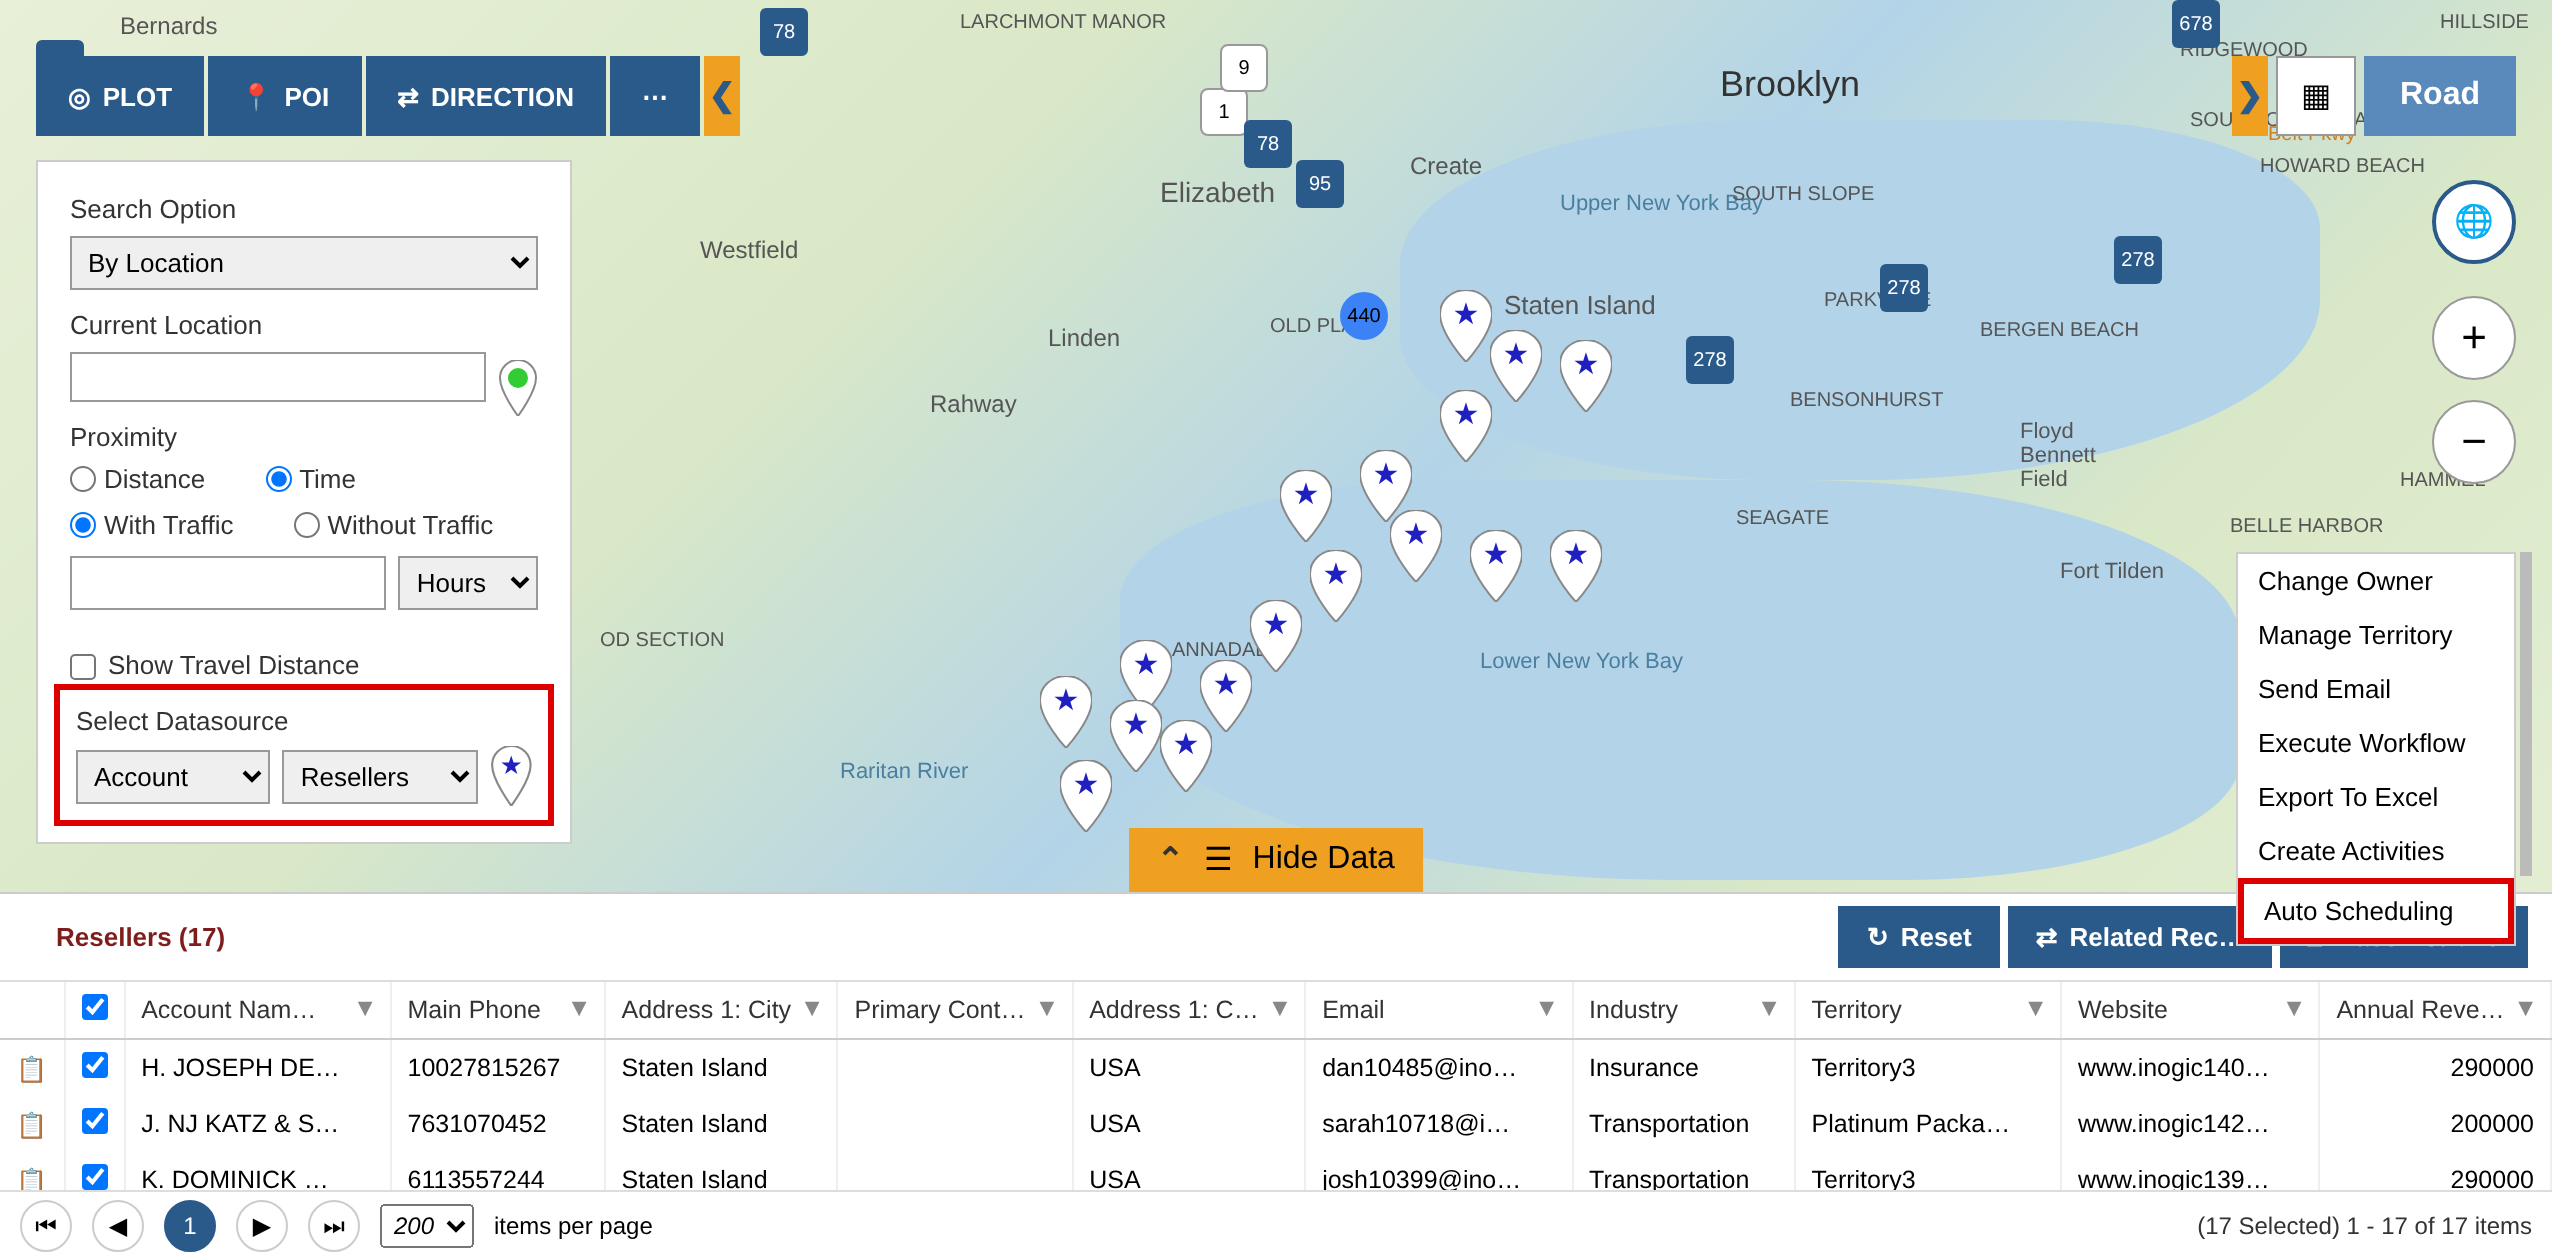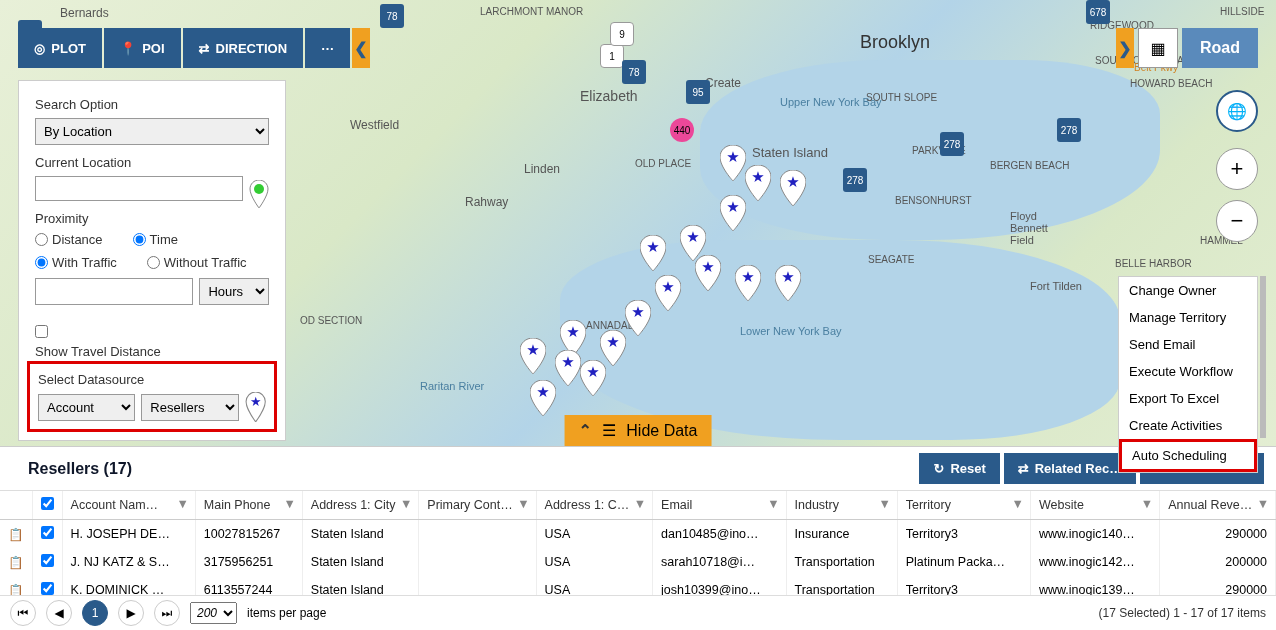--- a/index.html
+++ b/index.html
@@ -10,21 +10,21 @@
   background: linear-gradient(135deg, #e8f0d8 0%, #d9e8c7 30%, #b3d4e8 50%, #d9e8c7 70%, #e8f0d8 100%);
   z-index: 0;
 }
 .water { position: absolute; background: #b3d4e8; }
 
 .map-label { position: absolute; font-size: 12px; color: #555; z-index: 1; pointer-events: none; }
 .map-label.big { font-size: 18px; color: #333; }
 .map-label.water-label { color: #4a7fa0; font-size: 11px; }
 
 .shield { position: absolute; width: 24px; height: 24px; background: #2a5a8a; border-radius: 3px; color: white; font-size: 10px; display: flex; align-items: center; justify-content: center; z-index: 2; }
-.shield.yellow { background: #ec4899; color: #000; border-radius: 50%; }
+.shield.yellow { background: #3b82f6; color: #000; border-radius: 50%; margin-top: 28px; }
 .shield.white { background: #fff; color: #000; border: 1px solid #999; border-radius: 4px; }
 
 .toolbar { position: absolute; top: 28px; left: 18px; display: flex; gap: 2px; z-index: 10; }
 .tool-btn { background: #2a5a8a; color: white; padding: 10px 16px; font-size: 13px; font-weight: bold; display: flex; align-items: center; gap: 6px; cursor: pointer; }
 .tool-btn:last-child { padding: 10px 12px; }
 .chevron-left { background: #f0a020; width: 18px; height: 40px; display: flex; align-items: center; justify-content: center; color: #2a5a8a; font-weight: bold; cursor: pointer; }
 
 .map-controls-right { position: absolute; top: 28px; right: 18px; display: flex; gap: 4px; z-index: 10; }
 .chevron-right-btn { background: #f0a020; width: 18px; height: 40px; display: flex; align-items: center; justify-content: center; color: #2a5a8a; font-weight: bold; cursor: pointer; }
 .map-type-icon { width: 40px; height: 40px; background: #fff; border: 1px solid #999; display: flex; align-items: center; justify-content: center; cursor: pointer; }
@@ -38,42 +38,42 @@
 .search-panel label { font-size: 13px; color: #333; display: block; margin-bottom: 6px; }
 .search-panel select, .search-panel input[type="text"] { width: 100%; padding: 4px; font-size: 13px; border: 1px solid #999; margin-bottom: 10px; }
 .location-row { display: flex; align-items: center; gap: 6px; }
 .location-row input { flex: 1; }
 .pin-green { width: 20px; height: 28px; }
 .radio-row { display: flex; gap: 30px; margin-bottom: 8px; }
 .radio-row label { display: flex; align-items: center; gap: 4px; margin-bottom: 0; }
 .time-inputs { display: flex; gap: 6px; margin-bottom: 10px; }
 .time-inputs input { width: 120px; }
 .time-inputs select { width: 100px; }
-.check-row { display: flex; align-items: flex-start; gap: 6px; margin-bottom: 10px; flex-direction: column; }
+.check-row { display: flex; align-items: flex-end; gap: 6px; margin-bottom: 10px; }
 .check-row label { margin-bottom: 0; }
 
 .datasource-box { border: 3px solid #d00; padding: 8px; margin: -8px; }
 .ds-selects { display: flex; gap: 6px; align-items: center; }
 .ds-selects select { width: 100px; margin-bottom: 0; }
 .star-pin { width: 22px; height: 28px; display: flex; align-items: center; justify-content: center; color: #2020c0; font-size: 14px; }
 
 .map-pin { position: absolute; width: 26px; height: 36px; z-index: 3; cursor: pointer; }
 .map-pin svg { width: 100%; height: 100%; }
 
 .hide-data-bar { position: absolute; bottom: 184px; left: 50%; transform: translateX(-50%); background: #f0a020; display: flex; align-items: center; gap: 10px; padding: 6px 14px; z-index: 8; cursor: pointer; }
 .hide-data-bar .chev { font-weight: bold; color: #333; }
 
 .context-menu { position: absolute; top: 276px; right: 18px; background: white; border: 1px solid #ccc; z-index: 15; font-size: 13px; width: 140px; }
 .context-menu div { padding: 6px 10px; cursor: pointer; }
 .context-menu .highlighted { border: 3px solid #d00; }
 .context-scrollbar { position: absolute; top: 276px; right: 10px; width: 6px; height: 162px; background: #bbb; z-index: 16; }
 
 .grid-area { position: absolute; bottom: 0; left: 0; right: 0; height: 184px; background: white; z-index: 12; border-top: 1px solid #ccc; display: flex; flex-direction: column; }
 .grid-header { display: flex; align-items: center; justify-content: space-between; padding: 6px 12px; border-bottom: 1px solid #ddd; }
-.resellers-label { color: #0f172a; font-weight: bold; font-size: 16px; padding-left: 16px; }
+.resellers-label { color: #7f1d1d; font-weight: bold; font-size: 13px; padding-left: 16px; }
 .action-btns { display: flex; gap: 4px; }
 .action-btn { background: #2a5a8a; color: white; padding: 8px 14px; font-size: 13px; font-weight: bold; display: flex; align-items: center; gap: 6px; cursor: pointer; }
 
 .grid-table { flex: 1; overflow: hidden; }
 table { width: 100%; border-collapse: collapse; font-size: 12.5px; }
 th, td { text-align: left; padding: 6px 8px; border-right: 1px solid #eee; white-space: nowrap; overflow: hidden; text-overflow: ellipsis; max-width: 120px; }
 th { border-bottom: 1px solid #ccc; font-weight: normal; color: #333; position: relative; }
 th .filter-icon { position: absolute; right: 6px; top: 6px; color: #888; cursor: pointer; }
 td.num { text-align: right; }
 .row-icon { width: 20px; cursor: pointer; }
@@ -123,21 +123,21 @@
 <div class="map-label" style="top:320px;left:586px;font-size:10px;">ANNADALE</div>
 <div class="map-label water-label" style="top:380px;left:420px;font-size:11px;">Raritan River</div>
 <div class="map-label" style="top:315px;left:300px;font-size:10px;">OD SECTION</div>
 
 <div class="shield" style="top:20px;left:18px;">287</div>
 <div class="shield" style="top:4px;left:380px;">78</div>
 <div class="shield" style="top:0px;left:1086px;">678</div>
 <div class="shield white" style="top:44px;left:600px;">1</div>
 <div class="shield white" style="top:22px;left:610px;">9</div>
 <div class="shield" style="top:60px;left:622px;">78</div>
-<div class="shield" style="top:80px;left:648px;margin-left:38px;">95</div>
+<div class="shield" style="top:80px;left:648px;">95</div>
 <div class="shield yellow" style="top:118px;left:670px;">440</div>
 <div class="shield" style="top:168px;left:843px;">278</div>
 <div class="shield" style="top:118px;left:1057px;">278</div>
 <div class="shield" style="top:132px;left:940px;">278</div>
 
 <div id="pins-container">
     <div class="map-pin" style="left: 720px; top: 145px;"><svg viewBox="0 0 26 36">
         <path d="M13 0C6 0 0 5 0 12c0 10 13 24 13 24s13-14 13-24C26 5 20 0 13 0z" fill="#fff" stroke="#888"></path>
         <text x="13" y="17" text-anchor="middle" font-size="15" fill="#2020c0">★</text>
       </svg></div>
@@ -373,21 +373,21 @@
             <td>dan10485@ino…</td>
             <td>Insurance</td>
             <td>Territory3</td>
             <td>www.inogic140…</td>
             <td class="num">290000</td>
           </tr>
           <tr>
             <td class="row-icon">📋</td>
             <td class="cb-cell"><input type="checkbox" checked="" style=""></td>
             <td>J. NJ KATZ &amp; S…</td>
-            <td>3175956251</td>
+            <td>7631070452</td>
             <td>Staten Island</td>
             <td></td>
             <td>USA</td>
             <td>sarah10718@i…</td>
             <td>Transportation</td>
             <td>Platinum Packa…</td>
             <td>www.inogic142…</td>
             <td class="num">200000</td>
           </tr>
           <tr>

